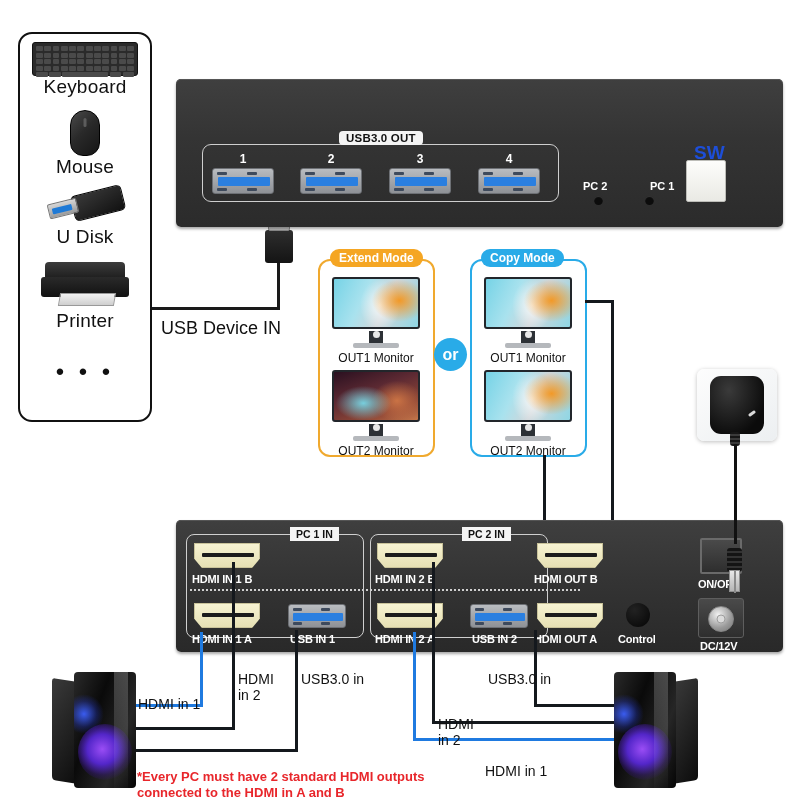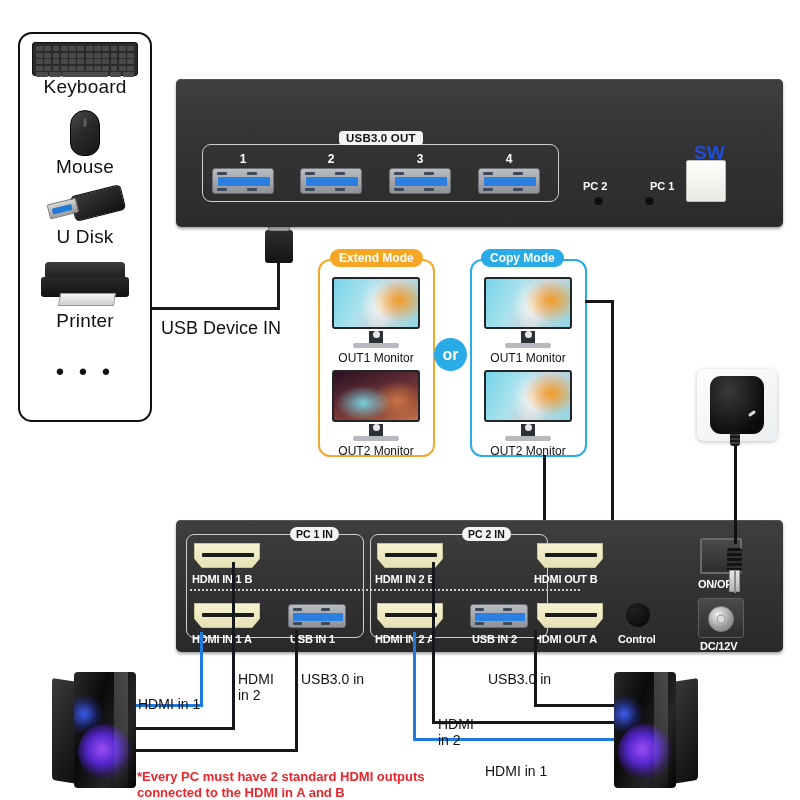--- a/index.html
+++ b/index.html
@@ -148,21 +148,21 @@
         radial-gradient(ellipse 55% 60% at 35% 65%, rgba(120,215,230,.95), transparent 60%),
         radial-gradient(ellipse 50% 70% at 75% 60%, rgba(210,120,70,.9), transparent 60%),
         linear-gradient(160deg,#2a1020 0%, #5d2a33 40%, #8e4636 75%, #c4764a 100%); }
 
   
   #rear-panel { left:176px; top:520px; width:607px; height:132px;
       background: linear-gradient(180deg,#3f3f3f 0%, #343434 45%, #292929 100%);
       border-radius:5px; box-shadow: inset 0 1px 0 #555, 0 2px 3px rgba(0,0,0,.35); }
   .group-box { position:absolute; border:1.5px solid #cfcfcf; border-radius:8px; }
   .group-label { position:absolute; background:#f4f4f4; color:#111;
-      font-size:10.5px; font-weight:bold; padding:1px 6px; border-radius:7px; }
+      font-size:10.5px; font-weight:bold; padding:1px 6px; border-radius:0; }
   .hdmi-port { position:absolute; width:66px; height:25px;
       background:linear-gradient(180deg,#f7f3d2,#e6e0b4);
       border:1px solid #c9c39a;
       clip-path: polygon(0 0,100% 0,100% 62%,88% 100%,12% 100%,0 62%); }
   .hdmi-port::after{ content:""; position:absolute; left:7px; top:9px;
       width:52px; height:4px; background:#1c1c1c; border-radius:1px; }
   .port-label { position:absolute; font-size:11px; color:#fff; font-weight:bold;
       white-space:nowrap; letter-spacing:-.2px;}
   .usb-rear { position:absolute; width:58px; height:24px;
       background:linear-gradient(180deg,#b9bcc0,#8e9196); border-radius:3px;

